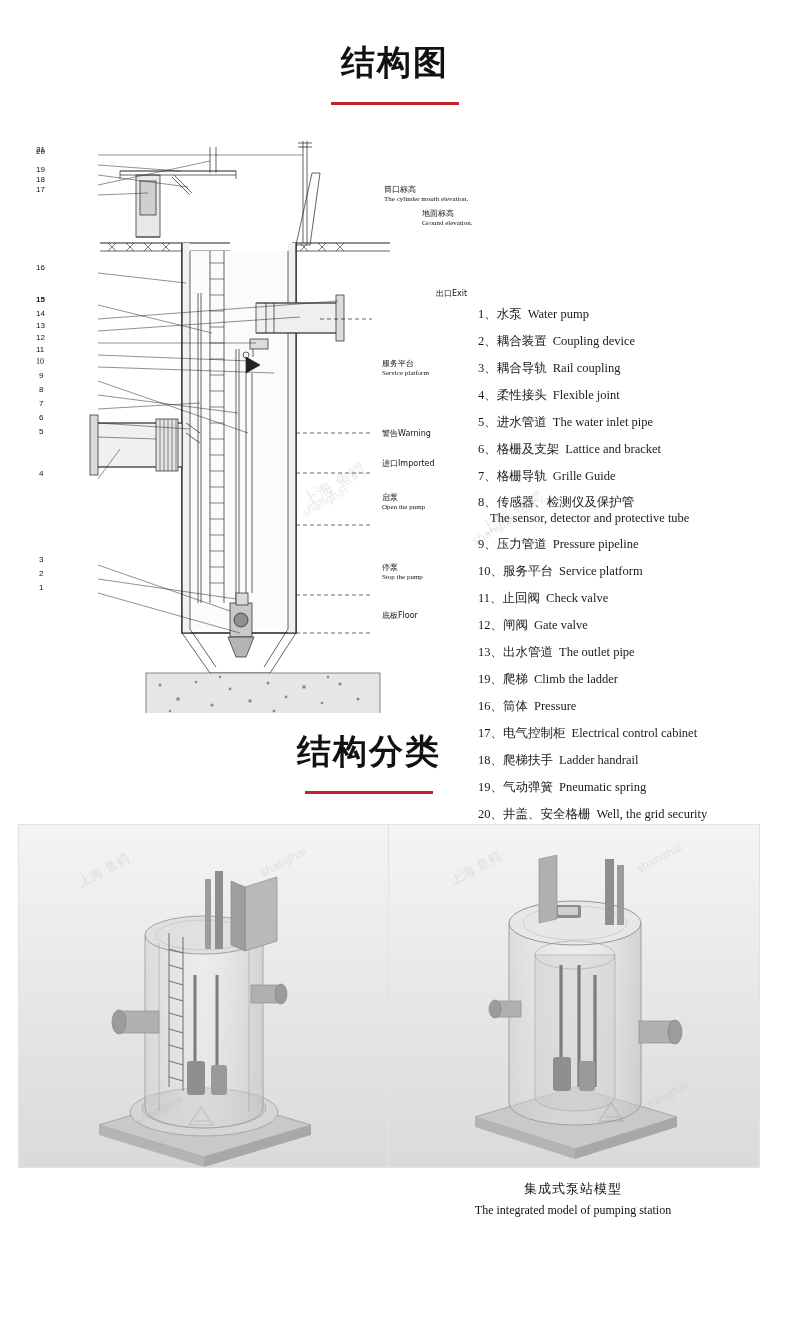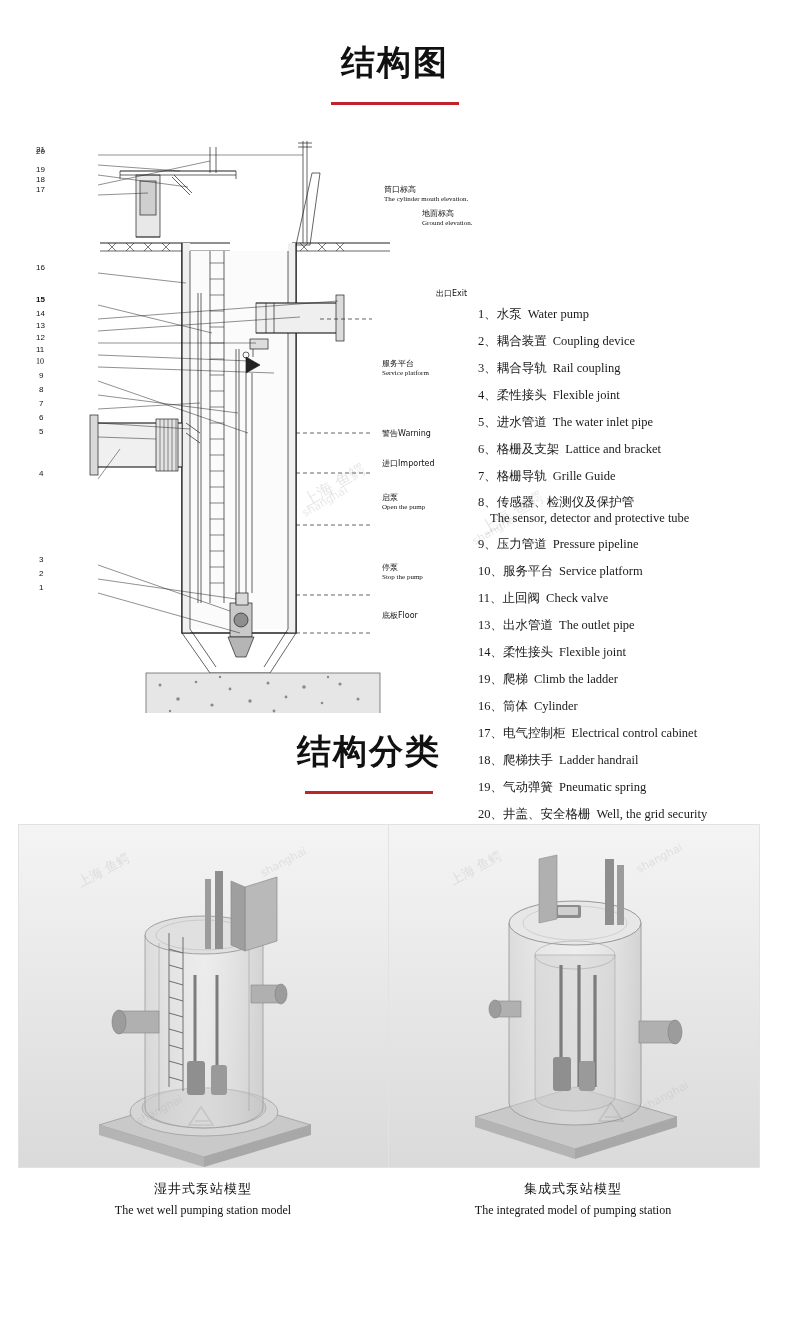--- a/index.html
+++ b/index.html
@@ -453,30 +453,30 @@
       <div class="legend-item">
         <span>9、</span><span class="cn">压力管道</span><span class="en">Pressure pipeline</span>
       </div>
       <div class="legend-item">
         <span>10、</span><span class="cn">服务平台</span><span class="en">Service platform</span>
       </div>
       <div class="legend-item">
         <span>11、</span><span class="cn">止回阀</span><span class="en">Check valve</span>
       </div>
       <div class="legend-item">
+        <span>12、</span><span class="cn">闸阀</span><span class="en">Gate valve</span>
+      </div>
+      <div class="legend-item">
         <span>13、</span><span class="cn">出水管道</span><span class="en">The outlet pipe</span>
       </div>
       <div class="legend-item">
-        <span>14、</span><span class="cn">柔性接头</span><span class="en">Flexible joint</span>
-      </div>
-      <div class="legend-item">
         <span>19、</span><span class="cn">爬梯</span><span class="en">Climb the ladder</span>
       </div>
       <div class="legend-item">
-        <span>16、</span><span class="cn">筒体</span><span class="en">Cylinder</span>
+        <span>16、</span><span class="cn">筒体</span><span class="en">Pressure</span>
       </div>
       <div class="legend-item">
         <span>17、</span><span class="cn">电气控制柜</span><span class="en">Electrical control cabinet</span>
       </div>
       <div class="legend-item">
         <span>18、</span><span class="cn">爬梯扶手</span><span class="en">Ladder handrail</span>
       </div>
       <div class="legend-item">
         <span>19、</span><span class="cn">气动弹簧</span><span class="en">Pneumatic spring</span>
       </div>
@@ -561,24 +561,20 @@
 
             <text x="62" y="62" fill="rgba(150,150,150,0.22)" font-size="13" font-family="DejaVu Sans" transform="rotate(-28 62 62)">上海 鱼鳄</text>
             <text x="244" y="52" fill="rgba(150,150,150,0.2)" font-size="11" font-family="DejaVu Sans" transform="rotate(-28 244 52)">shanghai</text>
             <text x="120" y="300" fill="rgba(150,150,150,0.18)" font-size="11" font-family="DejaVu Sans" transform="rotate(-28 120 300)">shanghai</text>
             <g opacity="0.2">
               <polygon points="170,300 182,282 194,300" fill="none" stroke="#7a7a7a" stroke-width="1.6"></polygon>
               <line x1="176" y1="296" x2="190" y2="296" stroke="#7a7a7a" stroke-width="1.4"></line>
             </g>
           </svg>
         </div>
-        <div class="model-caption">
-          <span class="cn">湿井式泵站模型</span>
-          <span class="en">The wet well pumping station model</span>
-        </div>
       </div>
 
       <div class="model-card">
         <div class="model-img">
           <svg width="370" height="342" viewBox="0 0 370 342">
             <defs>
               <linearGradient id="g2" x1="0" y1="0" x2="0" y2="1">
                 <stop offset="0" stop-color="#f4f4f4"></stop>
                 <stop offset="1" stop-color="#dadada"></stop>
               </linearGradient>

